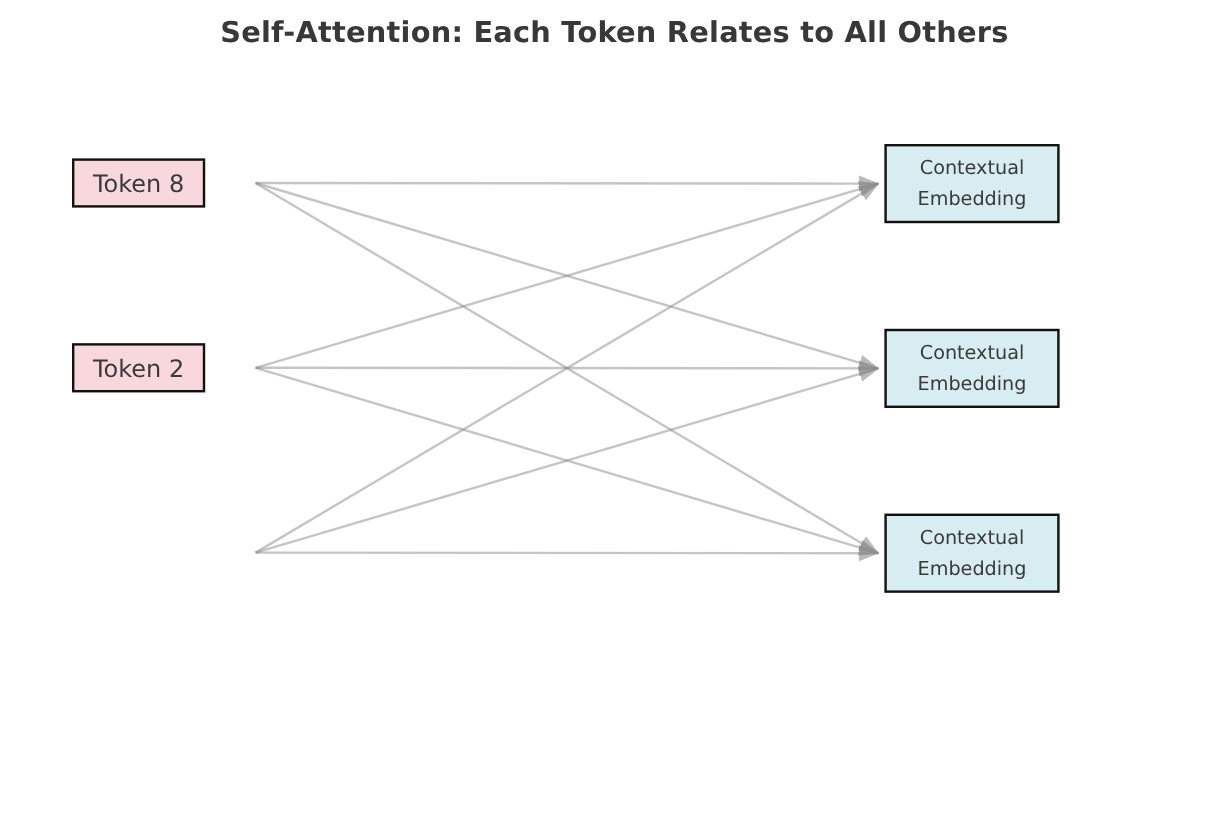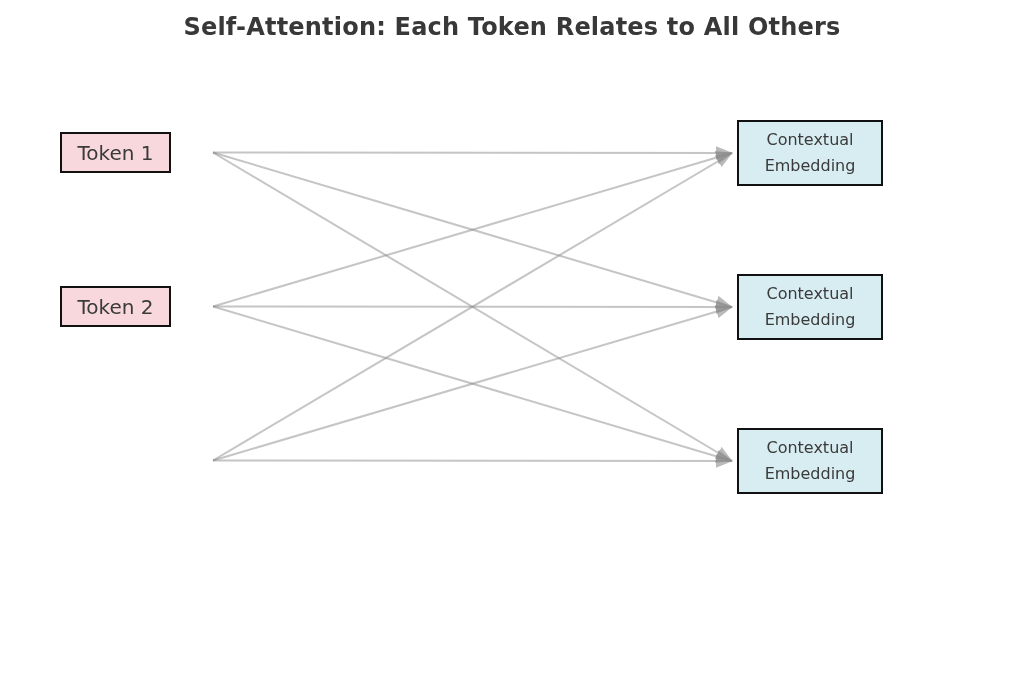--- a/index.html
+++ b/index.html
@@ -95,21 +95,21 @@
       <line x1="213" y1="152.5" x2="732" y2="461" class="arrow-line" marker-end="url(#arrowhead)"></line>
       <line x1="213" y1="306.5" x2="732" y2="153" class="arrow-line" marker-end="url(#arrowhead)"></line>
       <line x1="213" y1="306.5" x2="732" y2="307" class="arrow-line" marker-end="url(#arrowhead)"></line>
       <line x1="213" y1="306.5" x2="732" y2="461" class="arrow-line" marker-end="url(#arrowhead)"></line>
       <line x1="213" y1="460.5" x2="732" y2="153" class="arrow-line" marker-end="url(#arrowhead)"></line>
       <line x1="213" y1="460.5" x2="732" y2="307" class="arrow-line" marker-end="url(#arrowhead)"></line>
       <line x1="213" y1="460.5" x2="732" y2="461" class="arrow-line" marker-end="url(#arrowhead)"></line>
     </svg>
 
   <div class="node token-node t0">
-    <span>Token 1</span>
+    <span>Token 8</span>
   </div>
   <div class="node token-node t1">
     <span>Token 2</span>
   </div>
 
   <div class="node embedding-node e0">
     <span>Contextual</span>
     <span>Embedding</span>
   </div>
   <div class="node embedding-node e1">

